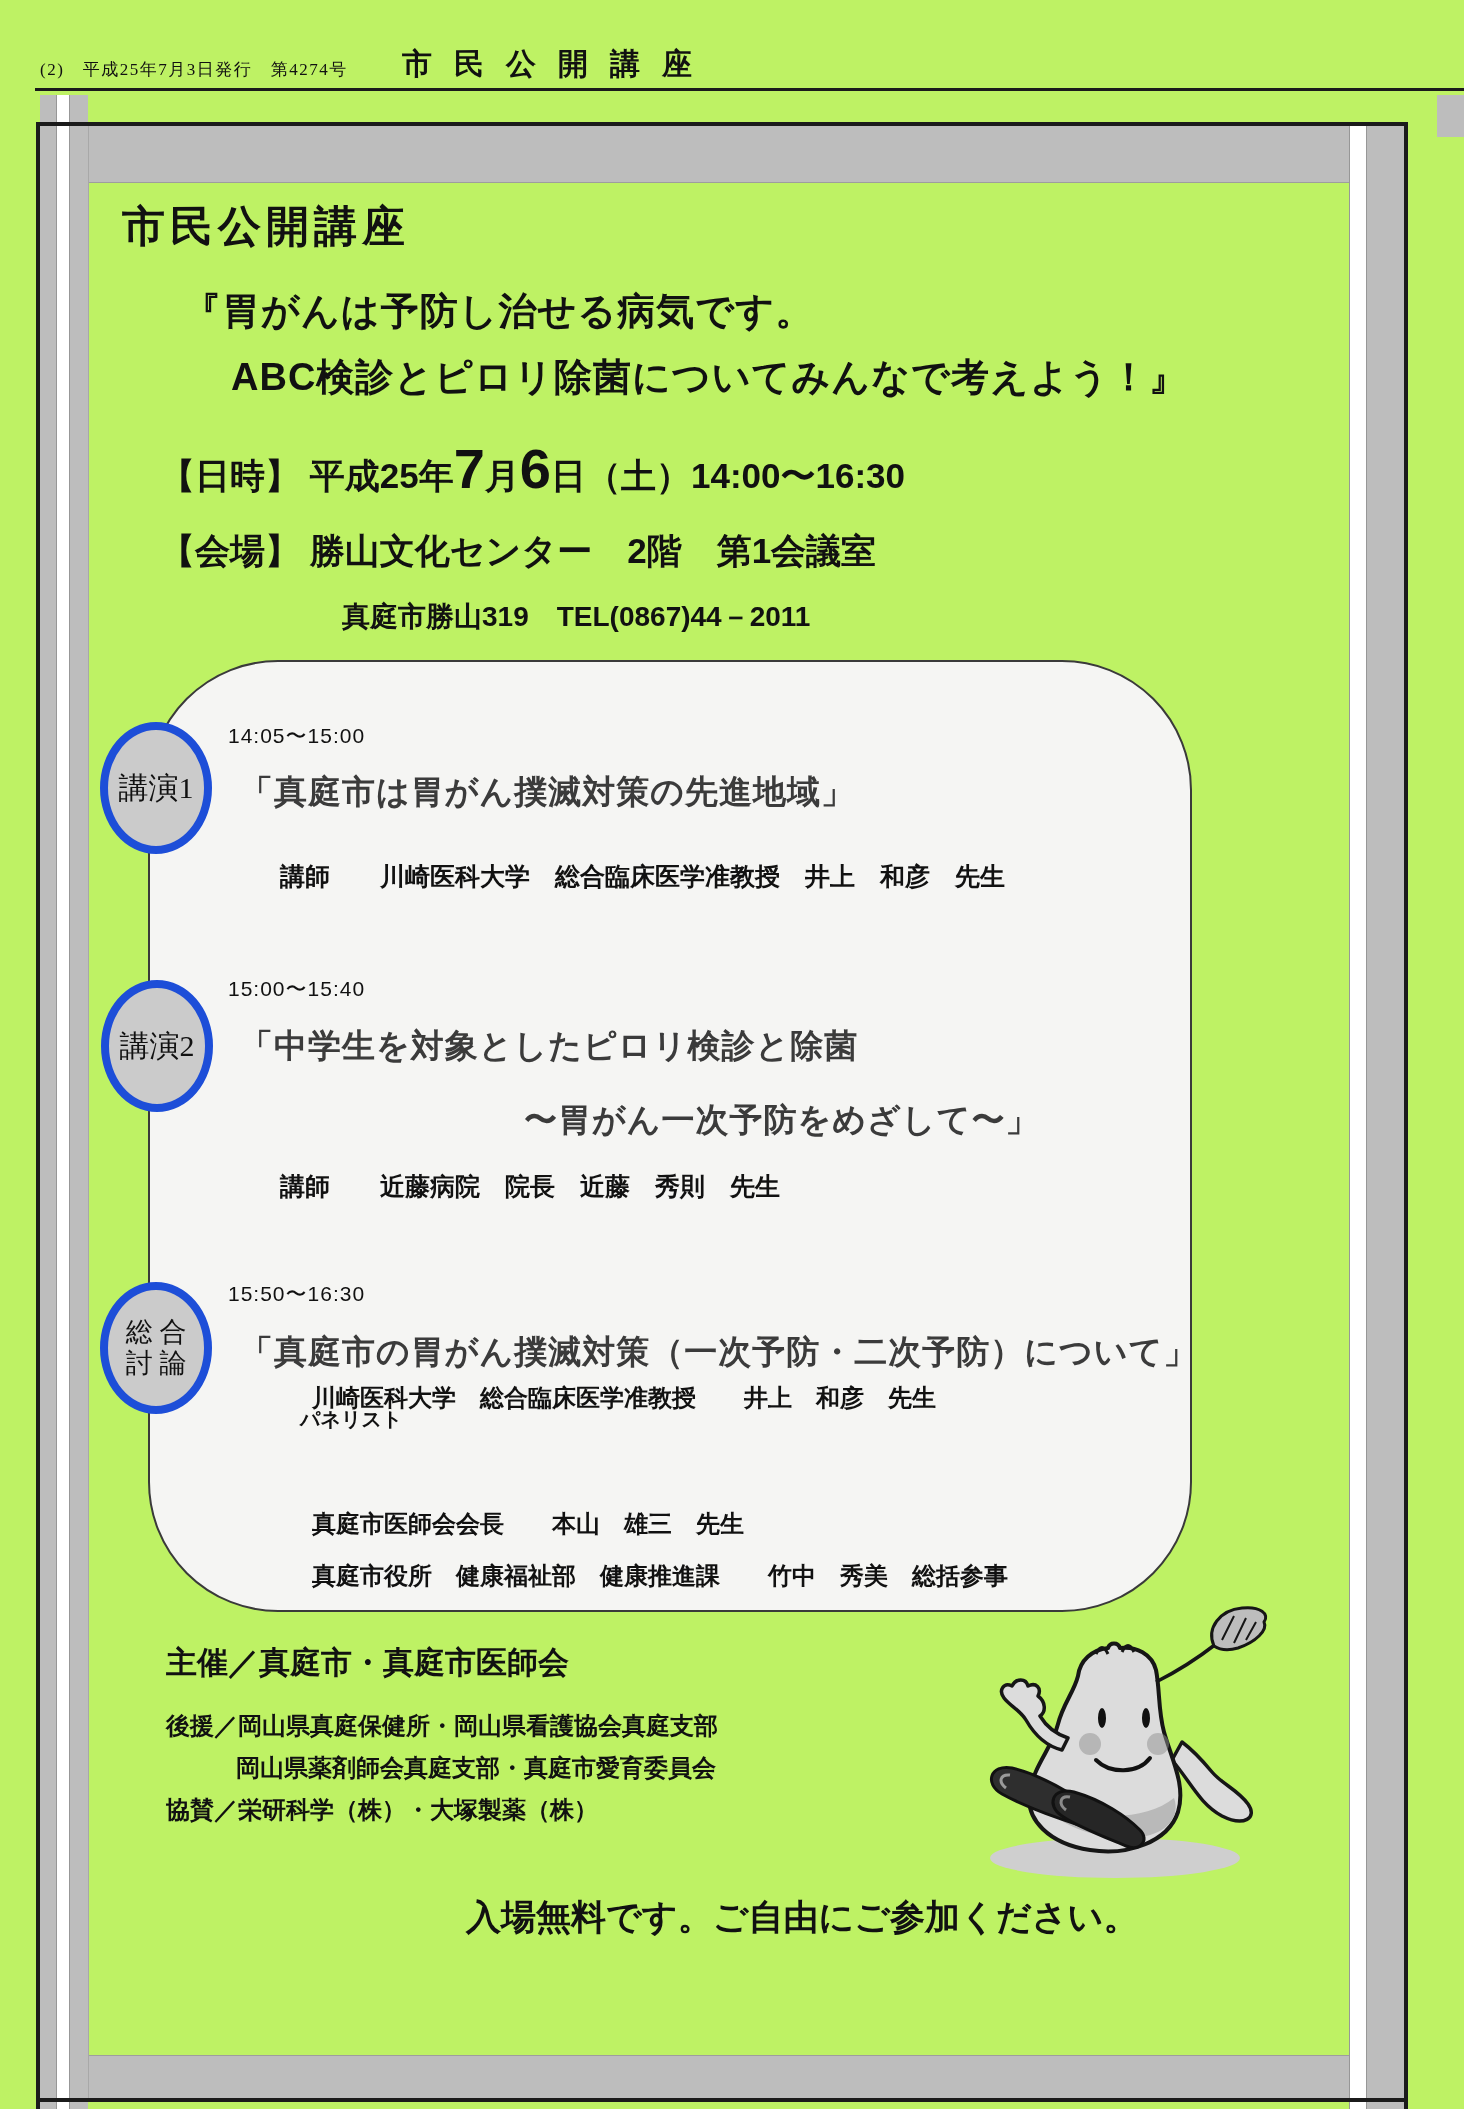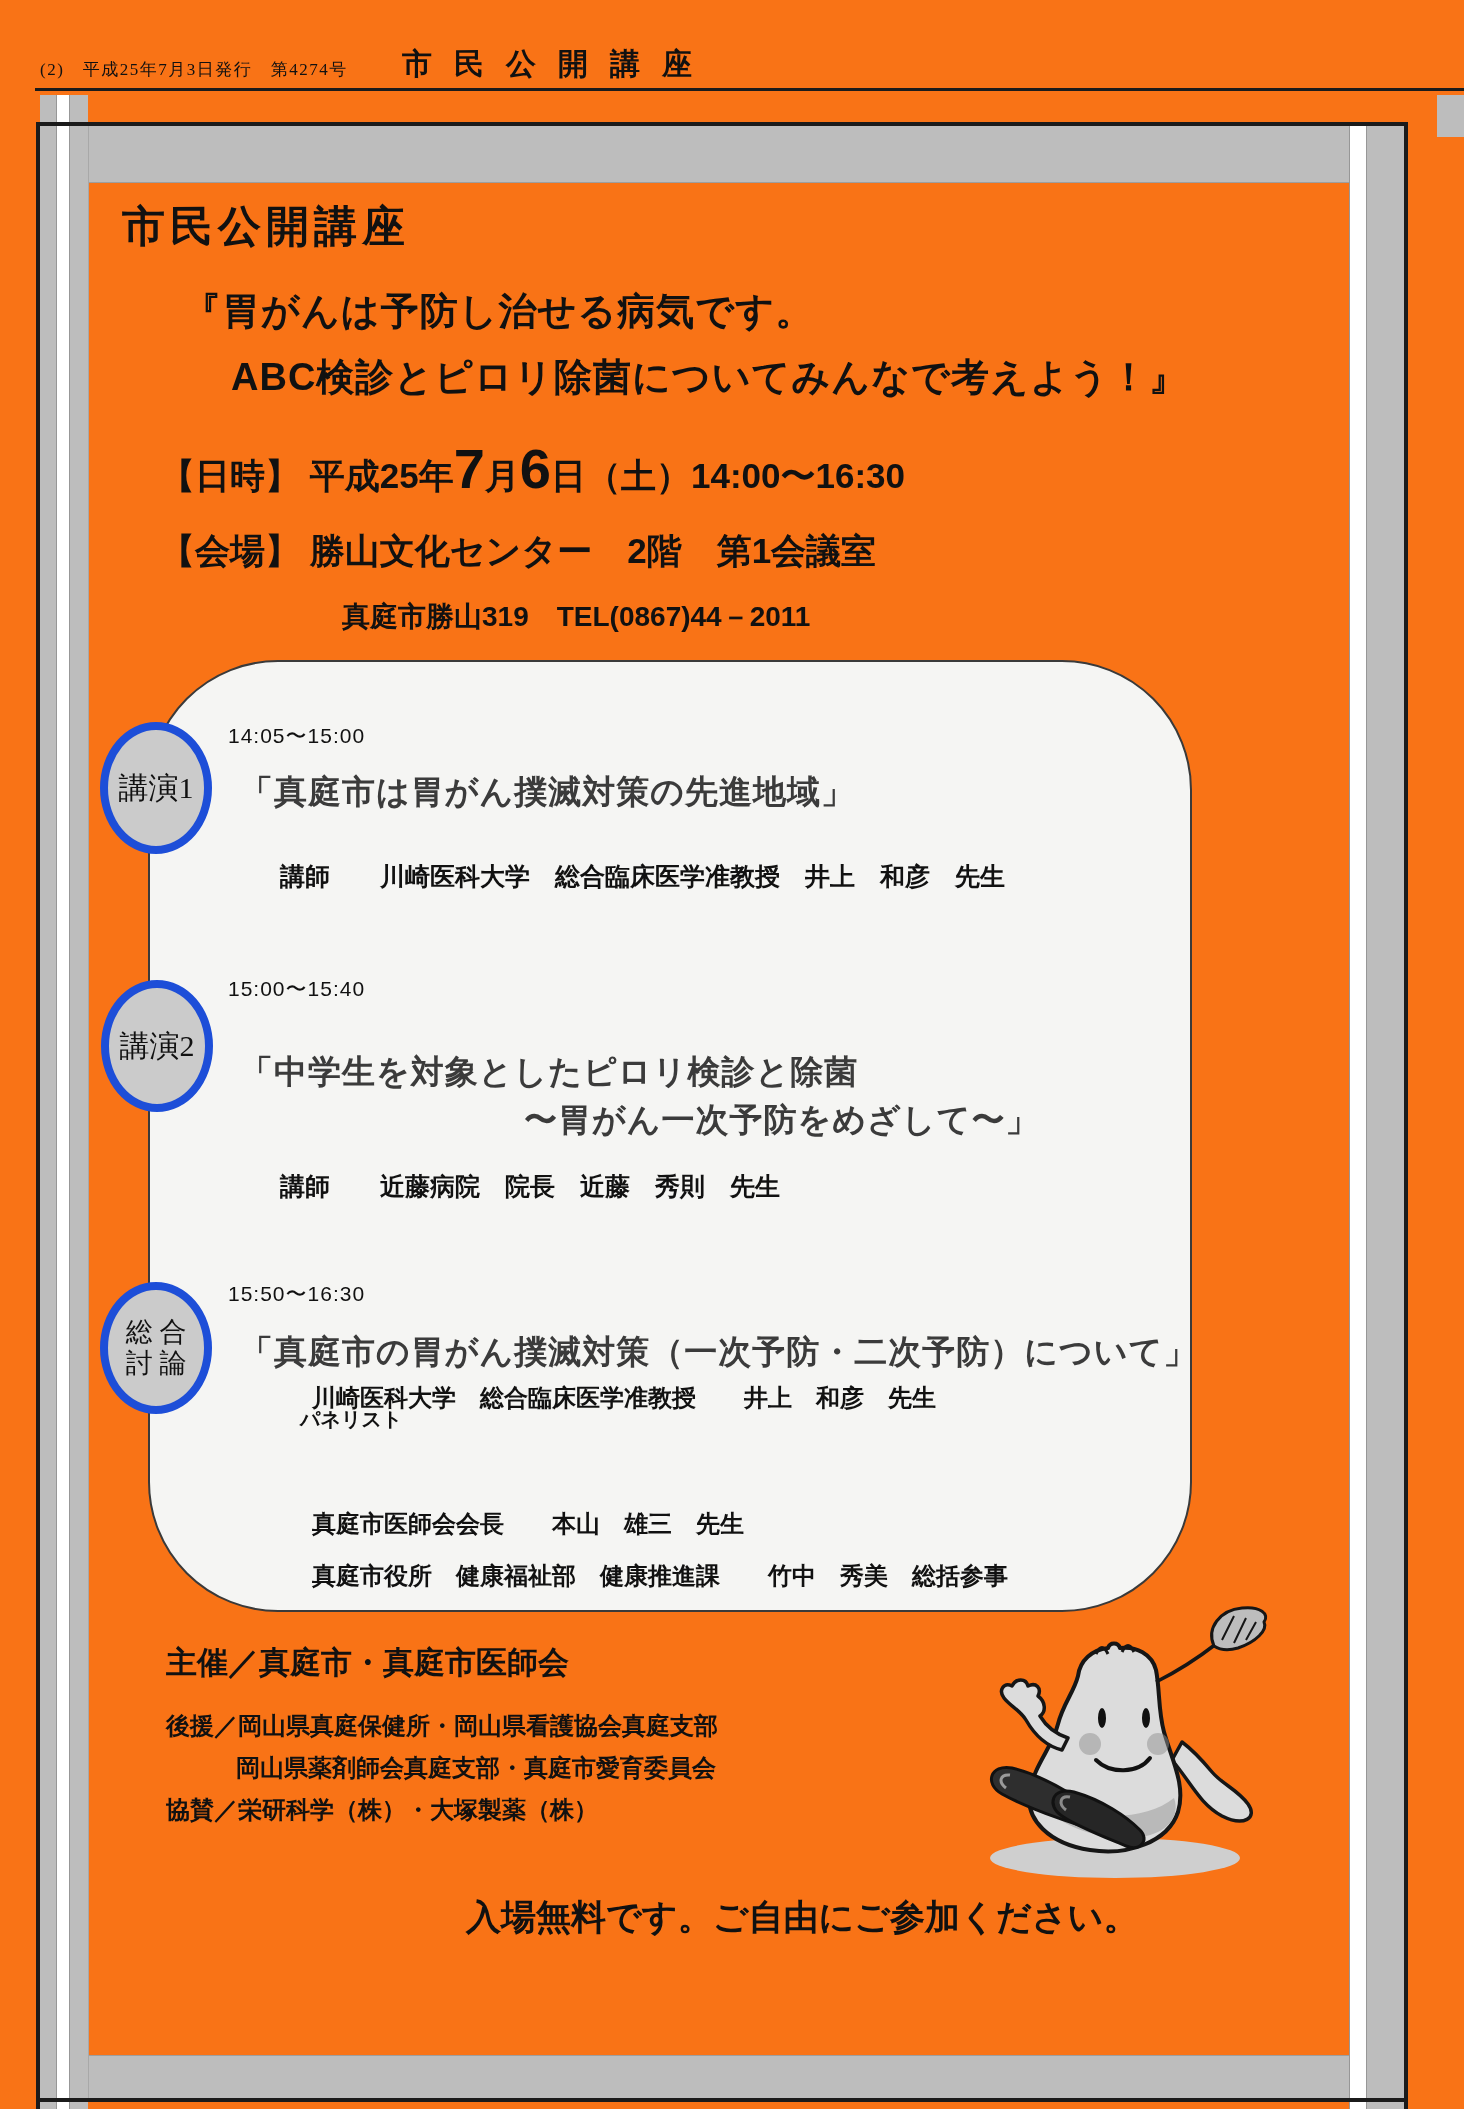--- a/index.html
+++ b/index.html
@@ -1,17 +1,17 @@
 <!DOCTYPE html>
 <html><head>
 <meta charset="utf-8">
 <style>
   html,body{margin:0;padding:0;background:#fff;}
   #canvas{
-    position:relative;width:1464px;height:2109px;background:#f97316;
+    position:relative;width:1464px;height:2109px;background:#bef264;
     font-family:"Liberation Sans",sans-serif;color:#111;overflow:hidden;
   }
   .abs{position:absolute;}
   
   .header-rule{left:35px;top:88px;width:1429px;height:3px;background:#1b1b1b;}
   .frame-top{left:36px;top:122px;width:1372px;height:4px;background:#1b1b1b;}
   .frame-left{left:36px;top:122px;width:4px;height:1987px;background:#1b1b1b;}
   .frame-right{left:1404px;top:122px;width:4px;height:1987px;background:#1b1b1b;}
   .frame-bottom{left:36px;top:2098px;width:1372px;height:4px;background:#1b1b1b;}
   .band{background:#bdbdbd;}
@@ -44,21 +44,21 @@
   .badge .l2{font-size:27px;}
   .badge1{left:100px;top:722px;}
   .badge2{left:101px;top:980px;}
   .badge3{left:100px;top:1282px;font-size:27px;}
   .time{font-size:21px;font-weight:normal;letter-spacing:1px;}
   .time1{left:228px;top:722px;}
   .time2{left:228px;top:975px;}
   .time3{left:228px;top:1280px;}
   .ltitle{font-size:33px;font-weight:bold;color:#3b3b3b;letter-spacing:1px;font-family:Liberation Mono, monospace;}
   .ltitle1{left:240px;top:770px;}
-  .ltitle2a{left:240px;top:1024px;margin-top:26px;}
+  .ltitle2a{left:240px;top:1024px;}
   .ltitle2b{left:524px;top:1098px;}
   .ltitle3{left:240px;top:1330px;}
   .speaker{font-size:25px;font-weight:bold;}
   .speaker1{left:280px;top:860px;}
   .speaker2{left:280px;top:1170px;}
   .panel-label{left:300px;top:1406px;font-size:20px;font-weight:bold;}
   .panelist{font-size:24px;font-weight:bold;}
   .panelist1{left:312px;top:1382px;}
   .panelist2{left:312px;top:1508px;}
   .panelist3{left:312px;top:1560px;}

